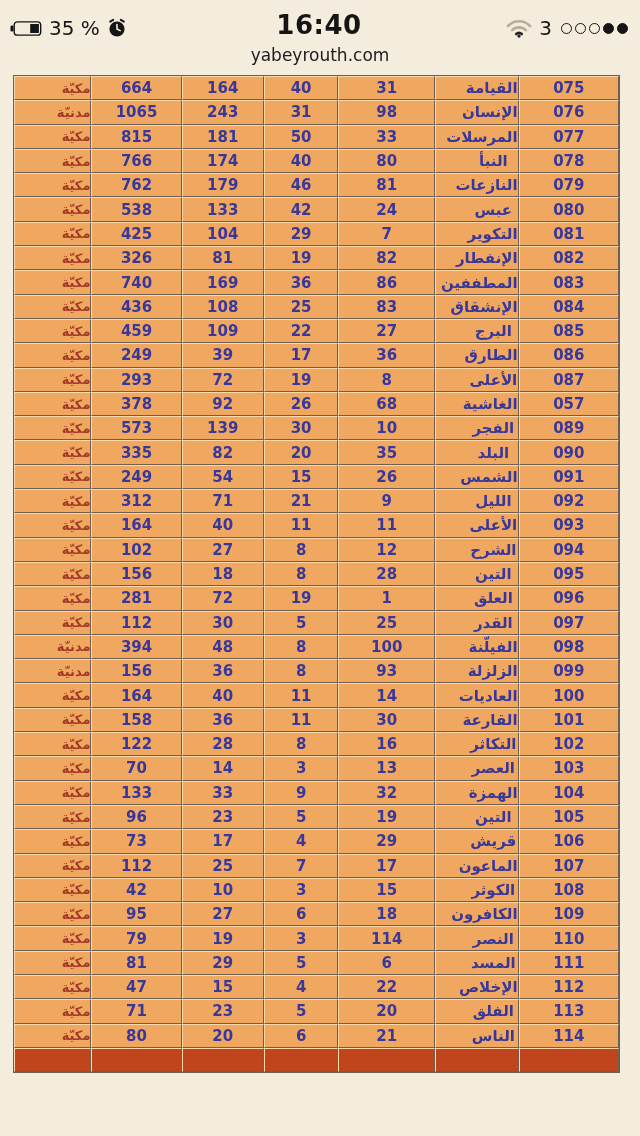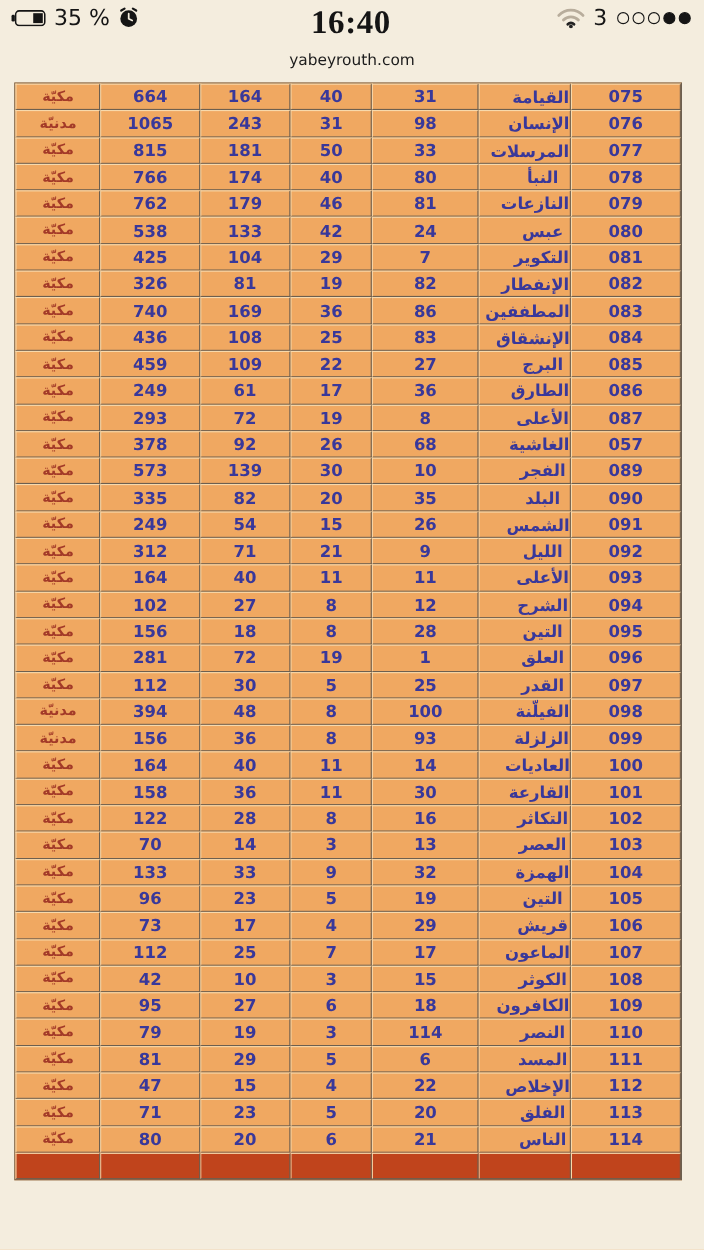--- a/index.html
+++ b/index.html
@@ -12,44 +12,44 @@
     position: relative;
     width: 640px;
     height: 1136px;
     overflow: hidden;
     background: #f4edde;
   }
   
   .statusbar {
     height: 40px;
     display: flex;
-    align-items: flex-start;
+    align-items: flex-end;
     justify-content: space-between;
     padding: 4px 12px 0 10px;
     color: #151515;
   }
   .sb-group { display: flex; align-items: center; gap: 7px; }
   .sb-left { width: 190px; }
   .sb-right { width: 190px; justify-content: flex-end; }
-  .sb-time { font-size: 30px; font-weight: 600; letter-spacing: .5px; font-family: Liberation Serif, serif; }
+  .sb-time { font-size: 26px; font-weight: 600; letter-spacing: .5px; }
   .sb-pct { font-size: 20px; }
   .sb-carrier { font-size: 20px; }
   .dots { display: flex; align-items: center; gap: 3px; margin-left: 2px; }
   .dot {
     width: 11px; height: 11px; border-radius: 50%;
     border: 1.6px solid #151515; display: inline-block;
   }
   .dot.filled { background: #151515; }
   
   .urlbar {
     height: 30px;
     display: flex;
     align-items: center;
     justify-content: center;
-    font-size: 14px;
+    font-size: 17px;
     color: #1c1c1c;
   }
   
   .content { padding-top: 5px; }
   table.surah {
     direction: rtl;
     border-collapse: separate;
     border-spacing: 0;
     table-layout: fixed;
     width: 607px;
@@ -64,21 +64,21 @@
     vertical-align: middle;
     border: 1px solid;
     border-color: #f8d9ab #f8d9ab #6d5f4f #6d5f4f; 
     overflow: hidden;
     white-space: nowrap;
   }
   
   td { border-top-color: #f8d9ab; border-left-color: #f8d9ab; border-bottom-color: #6d5f4f; border-right-color: #6d5f4f; }
   td.c-num, td.c-name { color: #39389a; font-size: 15px; }
   td.c-name { font-size: 15px; padding-left: 33px; }
-  td.c-type { color: #a33a28; font-size: 13px; }
+  td.c-type { color: #a33a28; font-size: 13px; text-align: right; }
   tr.next-section td { background: #c0441c; height: 24.3px; }
 </style>
 </head>
 <body>
 
 <div class="screen">
 
   <div class="statusbar">
     <div class="sb-group sb-left">
       <span style="display:inline-flex">
@@ -243,21 +243,21 @@
     <td class="c-num">109</td>
     <td class="c-num">459</td>
     <td class="c-type">مكيّة</td>
   </tr>
 
   <tr>
     <td class="c-num">086</td>
     <td class="c-name">الطارق</td>
     <td class="c-num">36</td>
     <td class="c-num">17</td>
-    <td class="c-num">61</td>
+    <td class="c-num">39</td>
     <td class="c-num">249</td>
     <td class="c-type">مكيّة</td>
   </tr>
 
   <tr>
     <td class="c-num">087</td>
     <td class="c-name">الأعلى</td>
     <td class="c-num">8</td>
     <td class="c-num">19</td>
     <td class="c-num">72</td>

